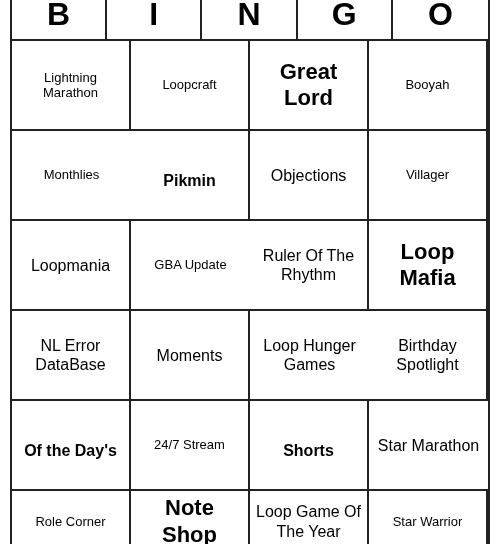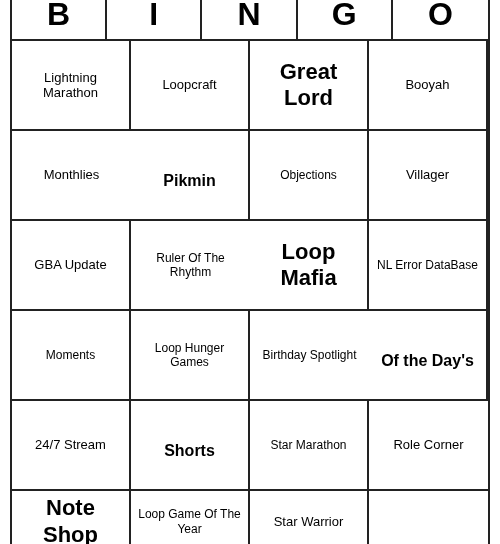--- a/index.html
+++ b/index.html
@@ -56,21 +56,21 @@
     }
     .bingo-cell span {
       display: block;
       width: 100%;
       word-break: break-word;
     }
     
     .size-xl { font-size: 22px; font-weight: bold; }
     .size-lg { font-size: 16px; font-weight: bold; margin-top: 11px; }
     .size-md { font-size: 13px; }
-    .size-sm { font-size: 12px; }
+    .size-sm { font-size: 16px; }
   </style>
 </head>
 <body>
 
 <div class="bingo-card">
   <div class="bingo-header">
   <div class="bingo-header-cell">B</div>
       <div class="bingo-header-cell">I</div>
       <div class="bingo-header-cell">N</div>
       <div class="bingo-header-cell">G</div>
@@ -93,20 +93,23 @@
         <span class="size-md">Monthlies</span>
       </div>
       <div class="bingo-cell">
         <span class="size-lg">Pikmin</span>
       </div>
       <div class="bingo-cell">
         <span class="size-sm">Objections</span>
       </div>
       <div class="bingo-cell">
         <span class="size-md">Villager</span>
+      </div>
+      <div class="bingo-cell">
+        <span class="size-sm">Loopmania</span>
       </div>
       <div class="bingo-cell">
         <span class="size-md">GBA Update</span>
       </div>
       <div class="bingo-cell">
         <span class="size-sm">Ruler Of The Rhythm</span>
       </div>
       <div class="bingo-cell">
         <span class="size-xl">Loop Mafia</span>
       </div>

